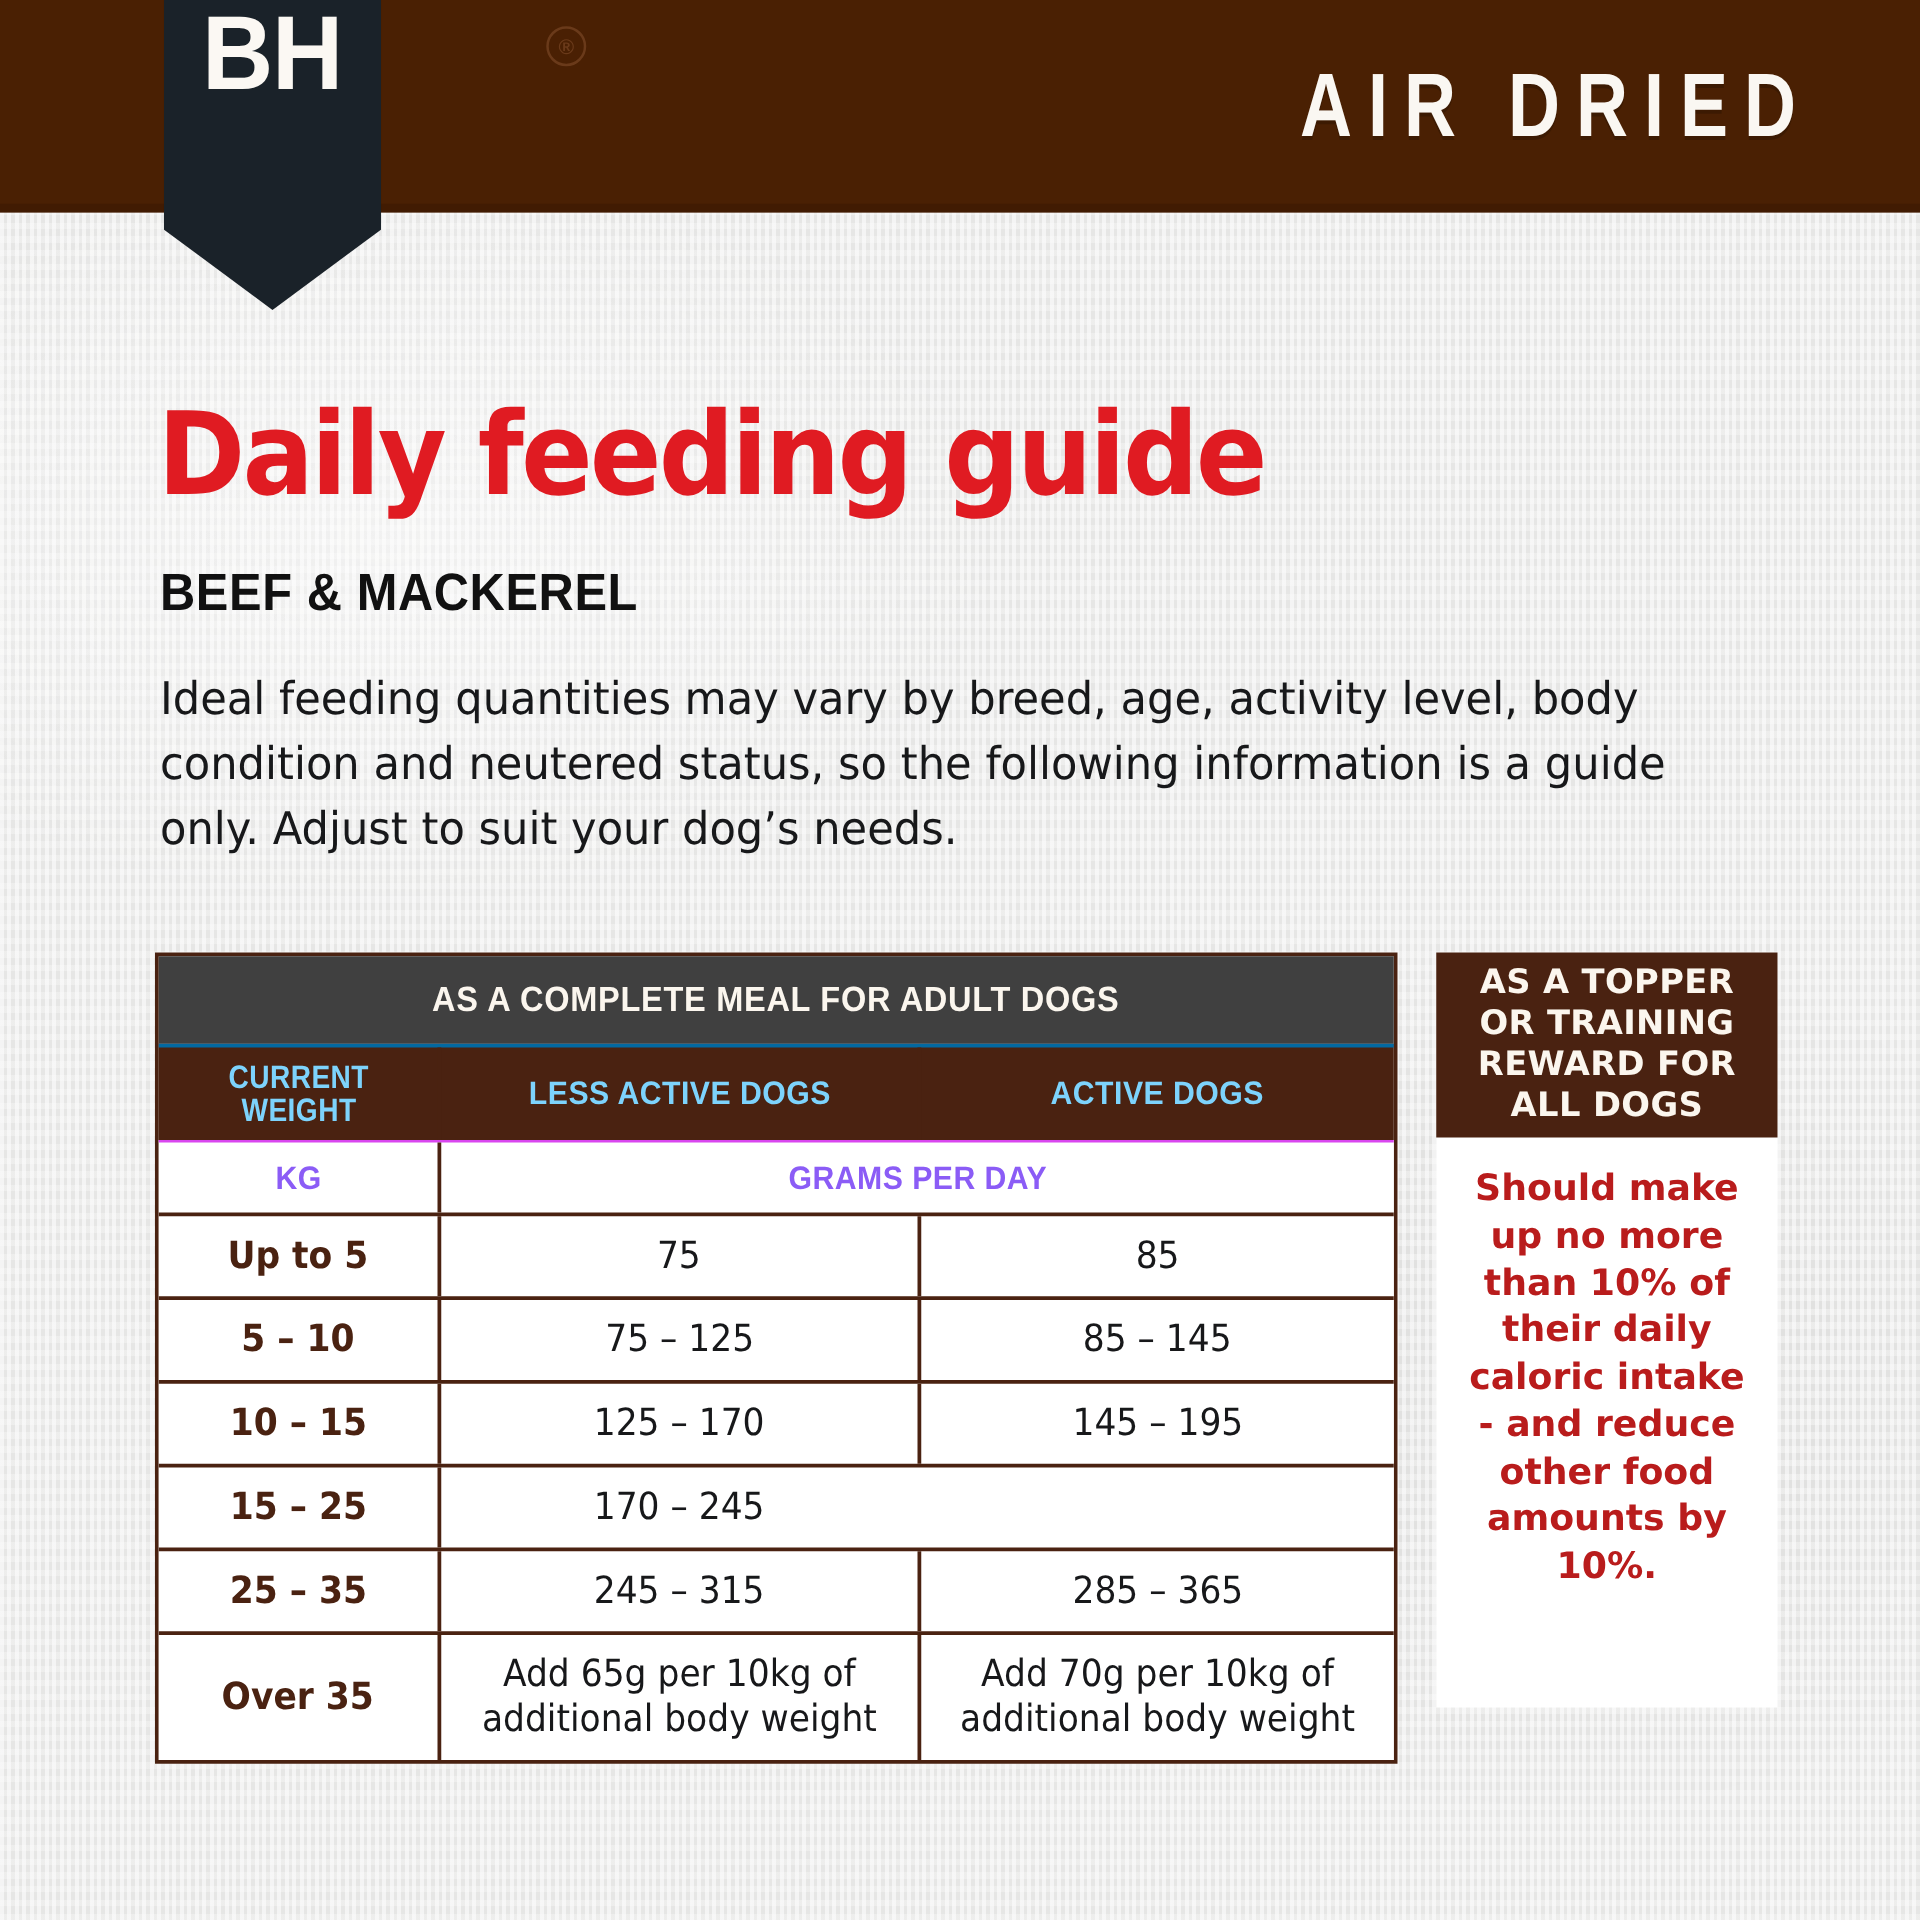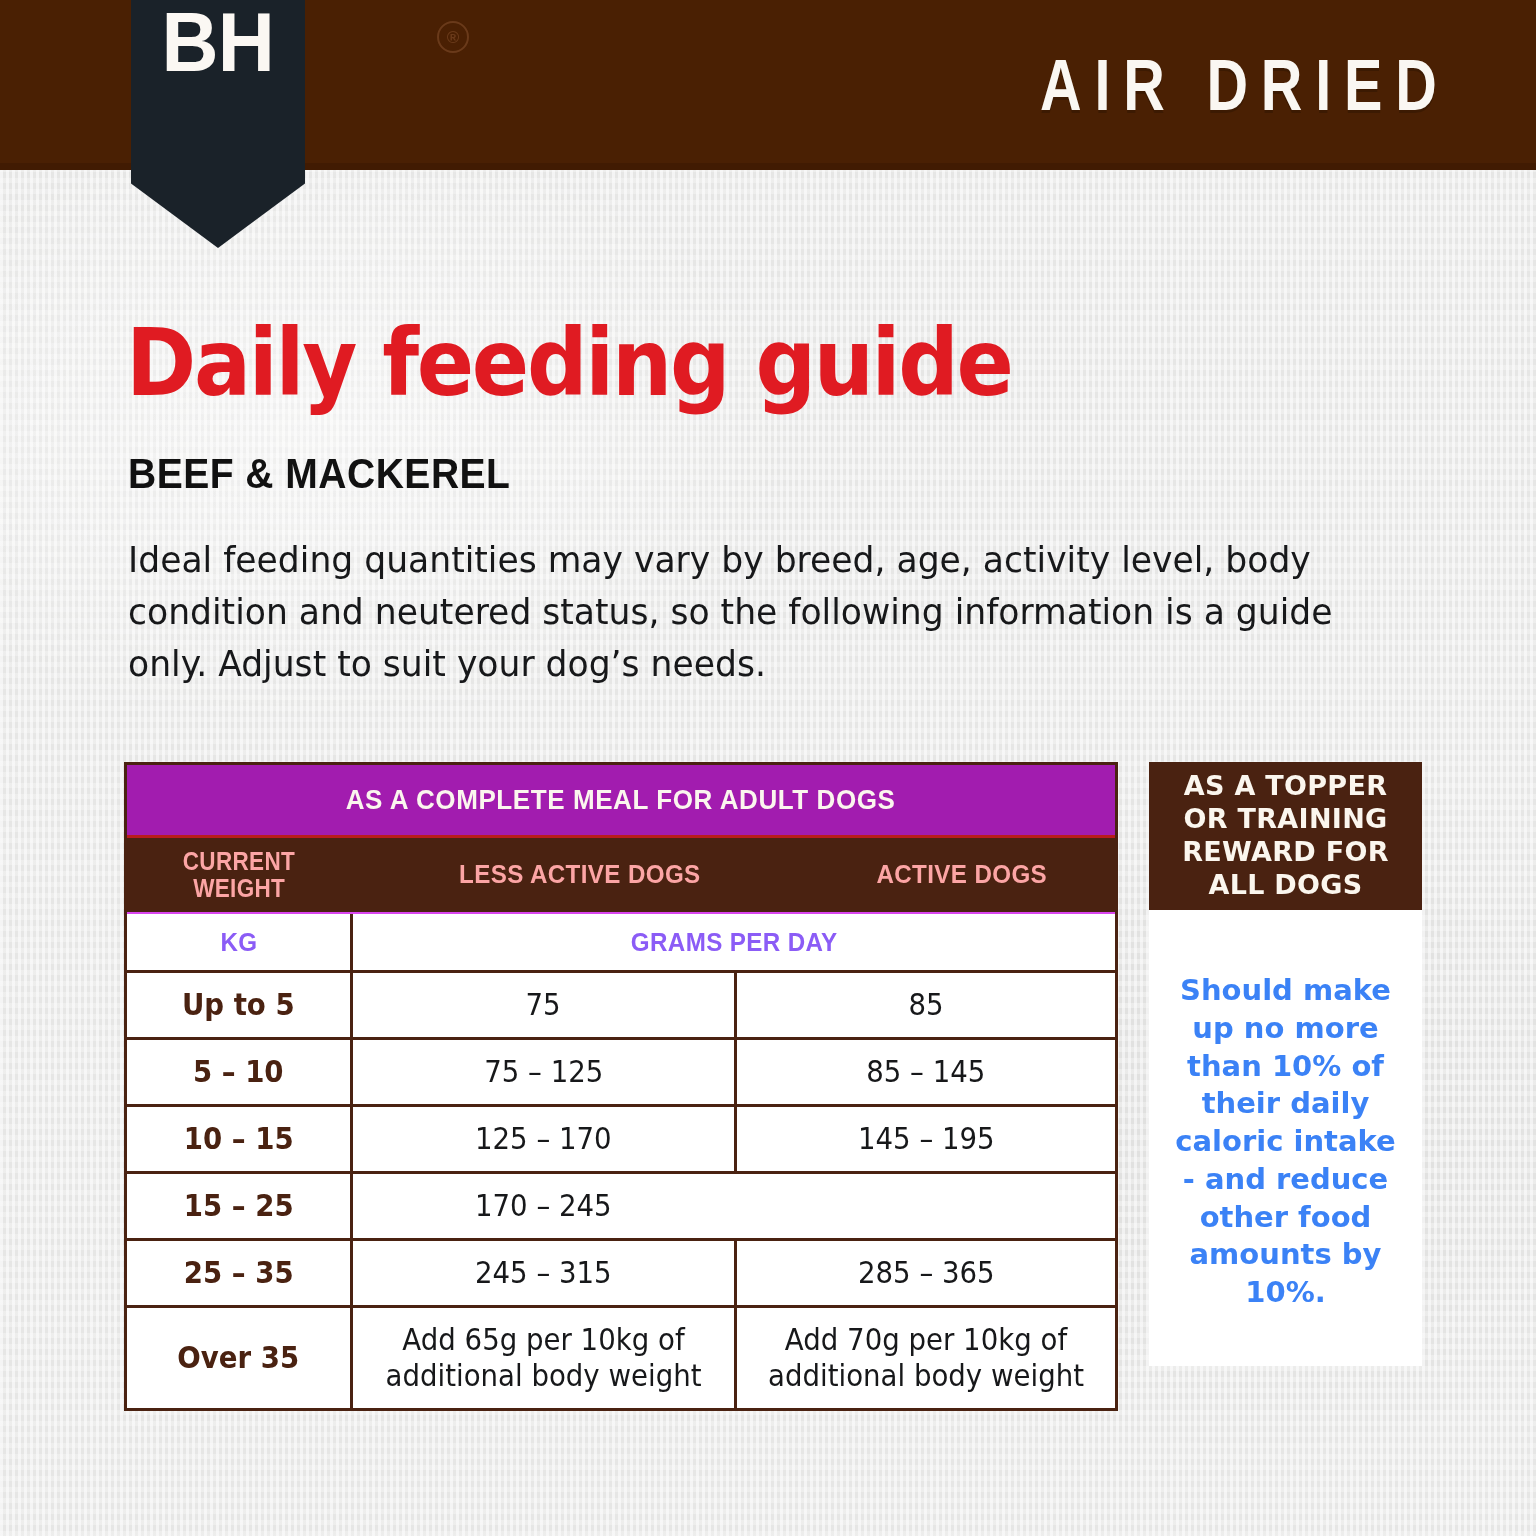--- a/index.html
+++ b/index.html
@@ -91,30 +91,29 @@
   }
 
   
   .table{
     position:absolute;left:124px;top:762px;width:994px;
     border:3px solid #4a2211;
     box-sizing:border-box;
     background:#fff;
   }
   .t-banner{
-    background:#a21caf;color:#fbf6ee;
+    background:#404040;color:#fbf6ee;
     height:70px;display:flex;align-items:center;justify-content:center;
     font-size:28px;font-weight:700;letter-spacing:.6px;
     transform:none;
   }
   .t-banner span{display:inline-block;transform:scaleX(.93);}
   .t-head{
-    display:flex;background:#4a2211;color:#fca5a5;height:74px;
-    border-top:3px solid #b91c1c;
-    gap:36px;
+    display:flex;background:#4a2211;color:#7dd3fc;height:74px;
+    border-top:3px solid #0369a1;
   }
   .t-head .c{
     display:flex;align-items:center;justify-content:center;text-align:center;
     font-size:26px;font-weight:700;letter-spacing:.4px;line-height:1.05;
     box-sizing:border-box;
   }
   .t-head .c span{display:inline-block;transform:scaleX(.93);}
   .t-sub{
     display:flex;background:#fff;color:#8b5cf6;height:56px;
     border-top:2px solid #d946ef;
@@ -151,23 +150,22 @@
   .panel-head{
     background:#4a2211;color:#fbf6ee;
     height:148px;display:flex;align-items:center;justify-content:center;
     text-align:center;padding:0 10px;box-sizing:border-box;
     font-size:27px;font-weight:700;line-height:1.22;letter-spacing:.3px;
     font-family:"DejaVu Sans", sans-serif;
   }
   .panel-body{
     height:410px;display:flex;align-items:center;justify-content:center;
     text-align:center;padding:0 16px 26px;box-sizing:border-box;
-    color:#3b82f6;font-size:29px;font-weight:700;line-height:1.30;
-    font-family:"DejaVu Sans", sans-serif;
-    margin-top:40px;
+    color:#b91c1c;font-size:29px;font-weight:700;line-height:1.30;
+    font-family:"DejaVu Sans", sans-serif;
   }
 </style>
 </head>
 <body>
 
 <div class="texture"></div>
 
 <div class="page">
 
   <div class="header">

